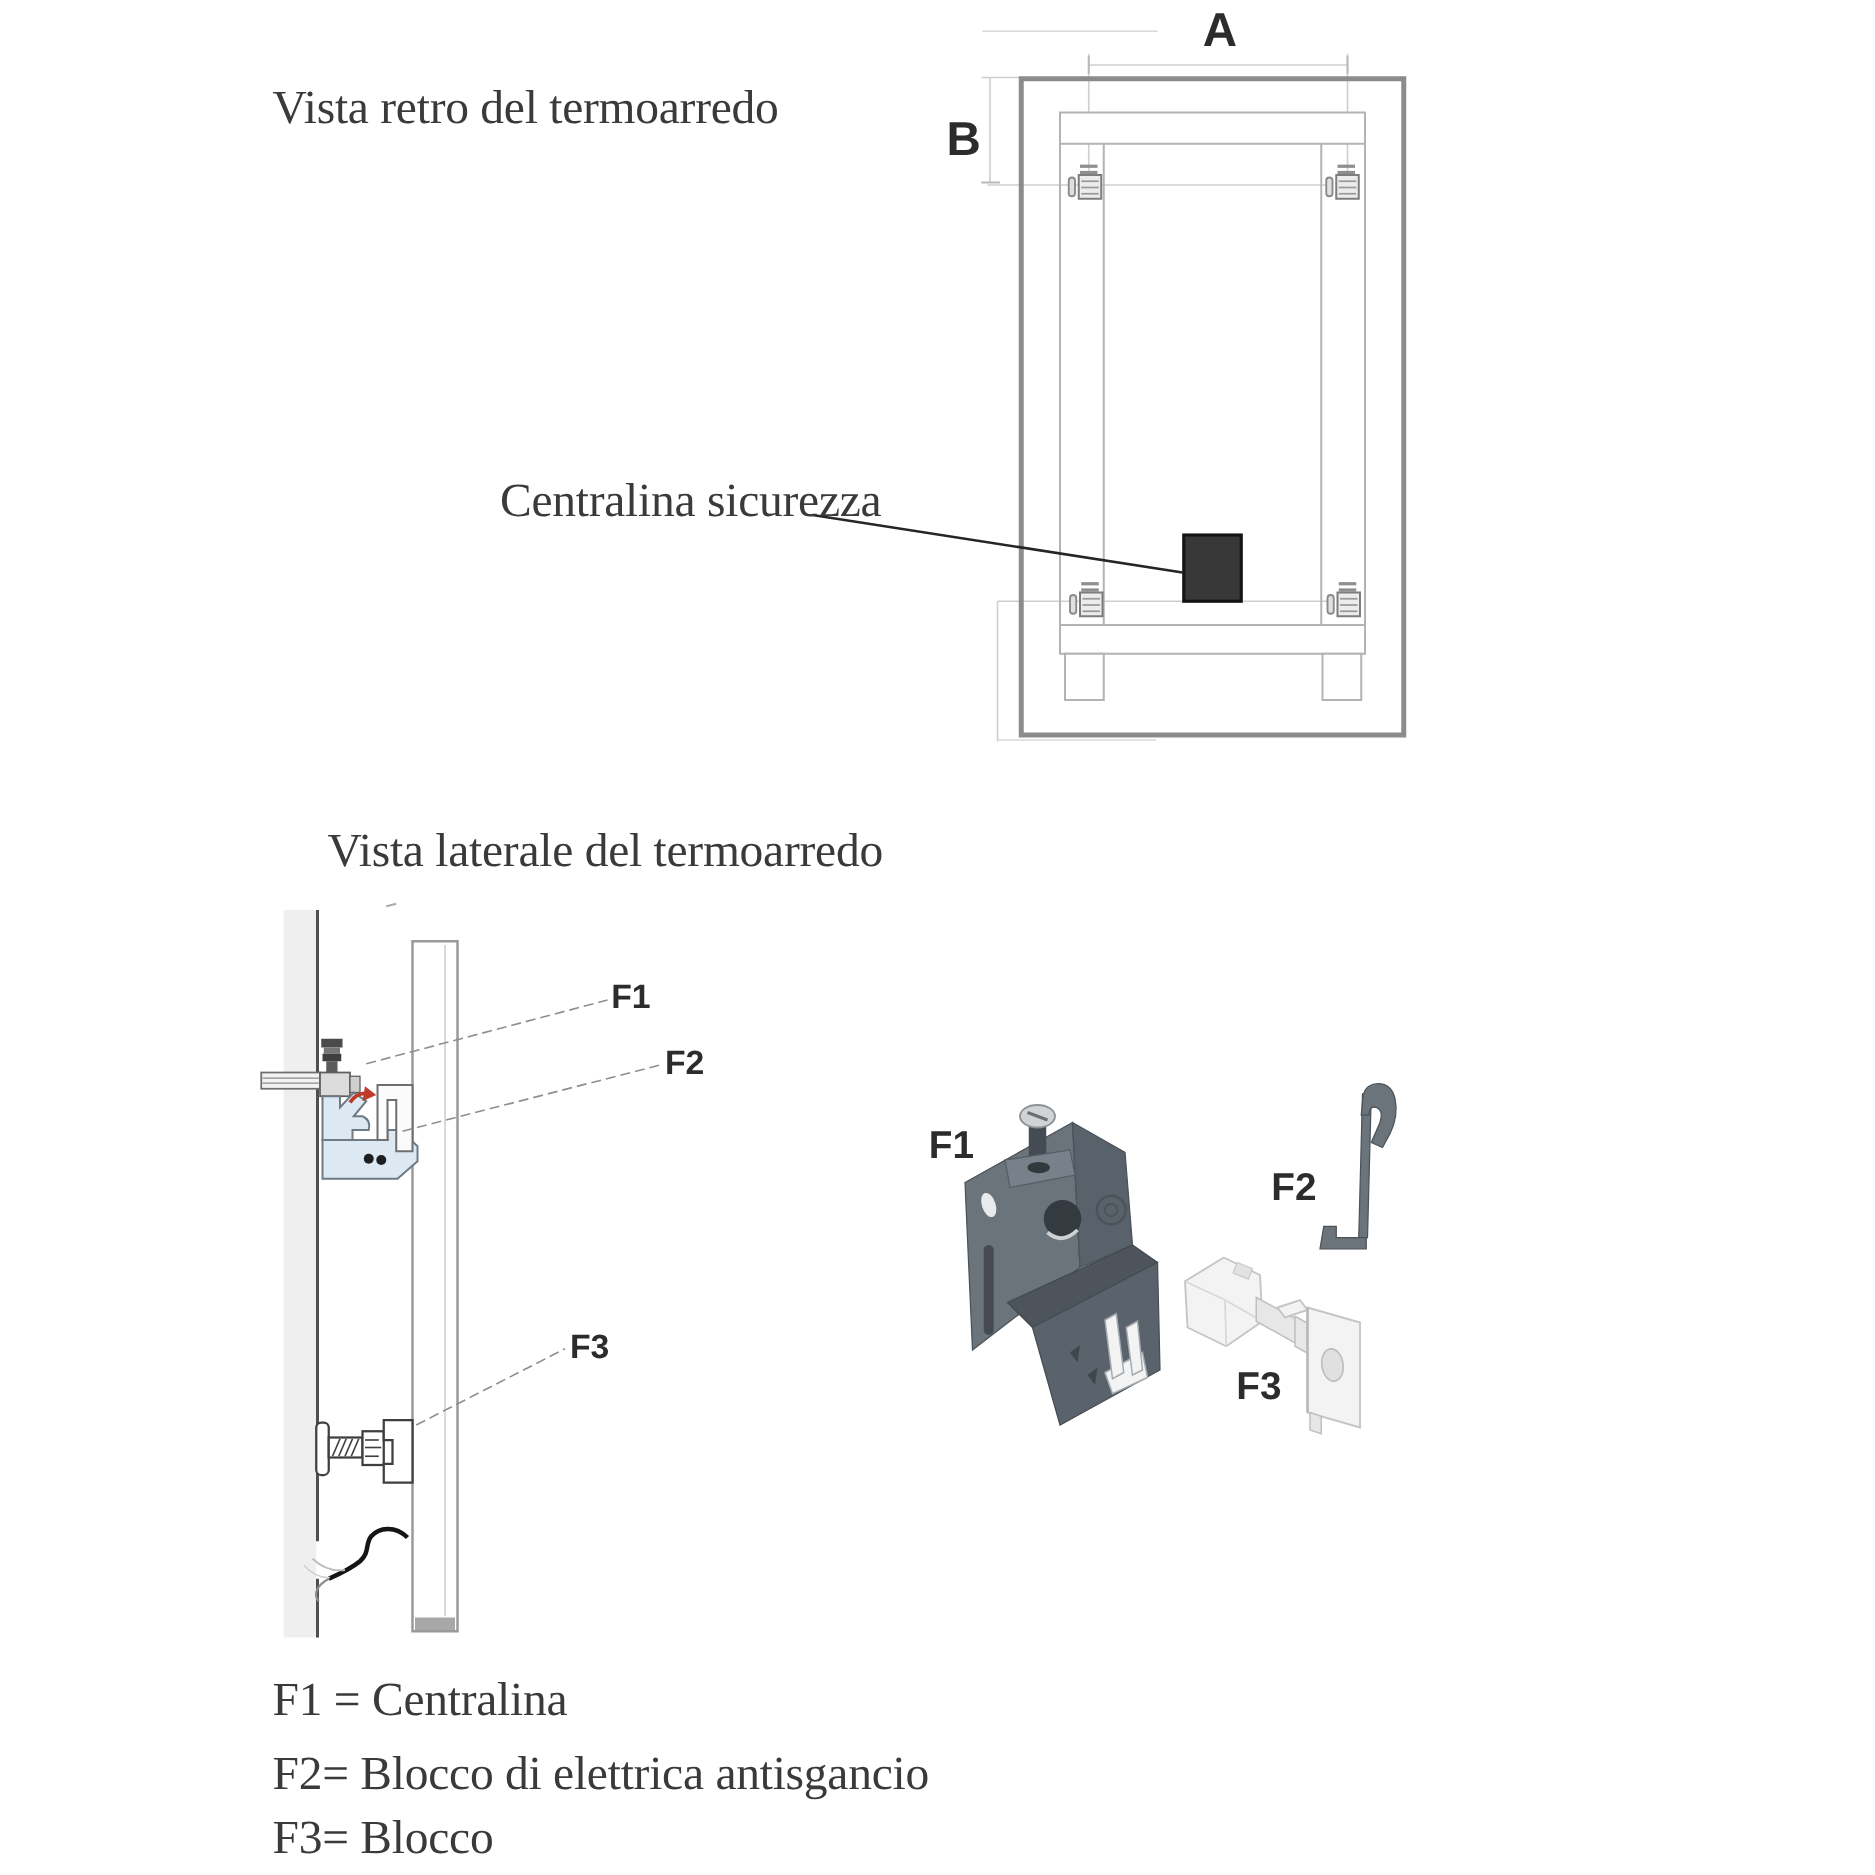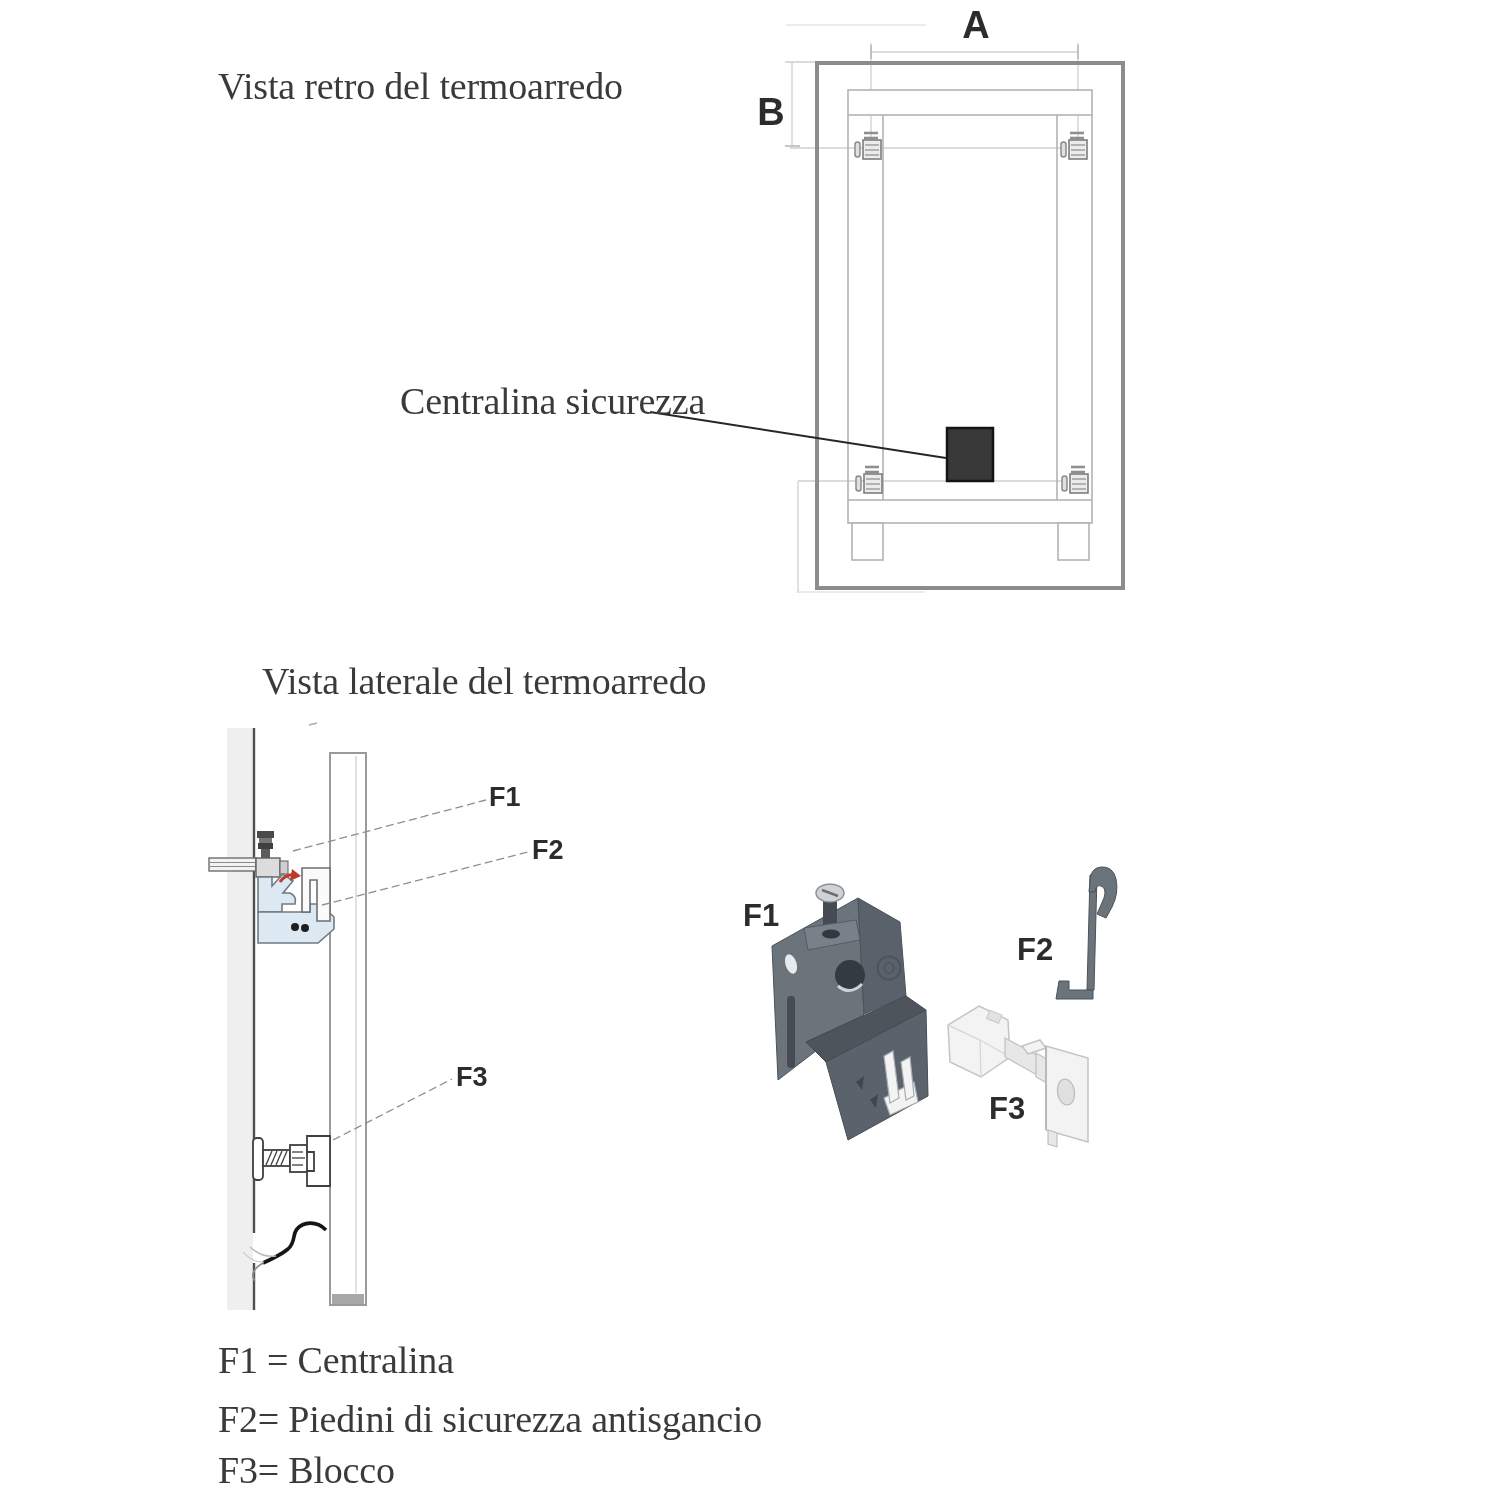--- a/index.html
+++ b/index.html
@@ -207,16 +207,16 @@
   <div class="txt serif" style="left:218px;top:661px;margin-left:44px;">Vista laterale del termoarredo</div>
   <div class="txt flabel" style="left:489px;top:783px;">F1</div>
   <div class="txt flabel" style="left:532px;top:836px;">F2</div>
   <div class="txt flabel" style="left:456px;top:1063px;">F3</div>
 
   <div class="txt plabel" style="left:743px;top:899px;">F1</div>
   <div class="txt plabel" style="left:1017px;top:933px;">F2</div>
   <div class="txt plabel" style="left:989px;top:1092px;">F3</div>
 
   <div class="txt serif" style="left:218px;top:1340px;">F1 = Centralina</div>
-  <div class="txt serif" style="left:218px;top:1399px;">F2= Piedini di sicurezza antisgancio</div>
+  <div class="txt serif" style="left:218px;top:1399px;">F2= Blocco di elettrica antisgancio</div>
   <div class="txt serif" style="left:218px;top:1450px;">F3= Blocco</div>
 
 </div>
 
 </body></html>

